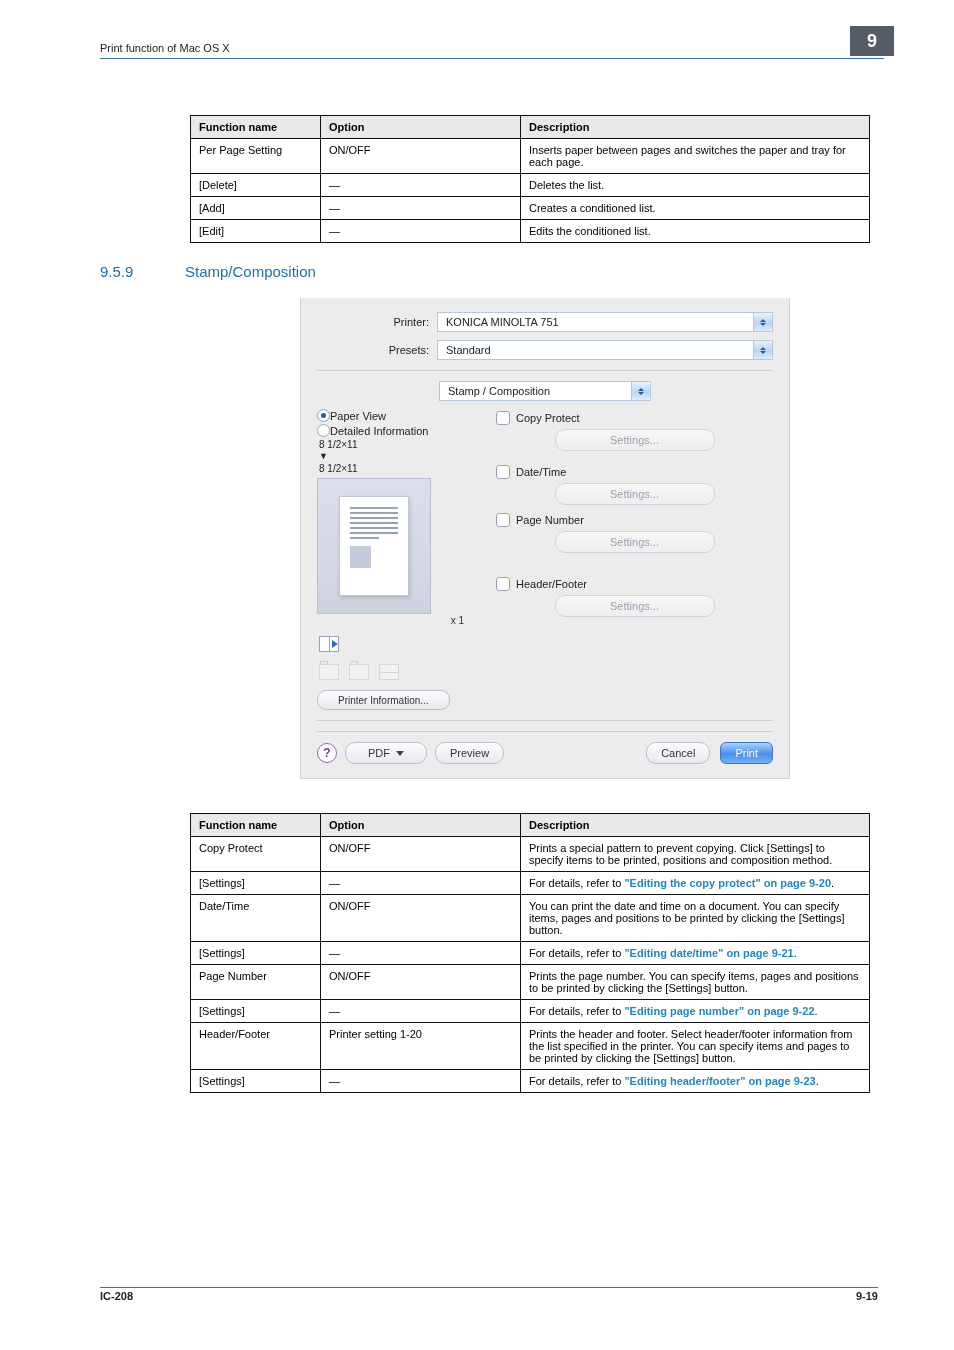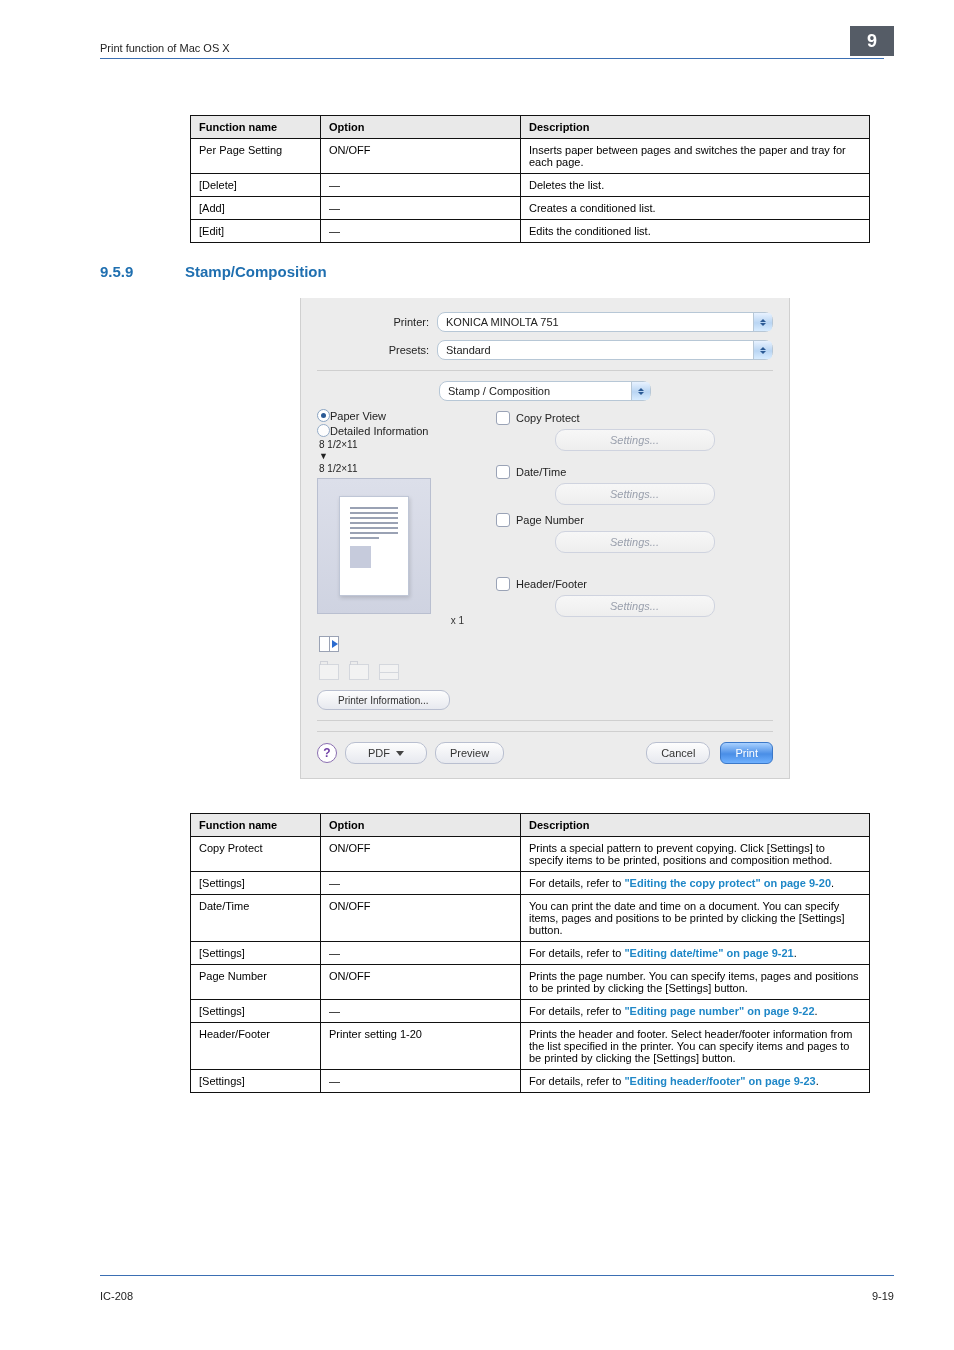--- a/index.html
+++ b/index.html
@@ -41,24 +41,24 @@
   }
   .header-left{font-size:11px;color:#222}
   .chapter-tab{
     position:absolute;right:60px;top:26px;
     width:44px;height:30px;
     background:var(--chapter-tab);
     color:#fff;font-weight:bold;font-size:18px;
     display:flex;align-items:center;justify-content:center;
   }
   .footer{
-    position:absolute;left:100px;right:60px;bottom:48px;
+    position:absolute;left:100px;right:76px;bottom:48px;
     border-top:1px solid var(--rule-blue);
-    padding-top:14px;
-    display:flex;justify-content:space-between;font-size:11px;color:#222;
+    padding-top:2px;
+    display:flex;justify-content:space-between;font-size:11px;color:#222;font-weight:bold;
   }
 
   
   .content{
     position:absolute;left:100px;right:60px;top:115px;bottom:100px;
   }
 
   table.ref{
     width:680px;
     margin-left:90px;
@@ -77,21 +77,21 @@
   }
   table.ref col.c-func{width:130px}
   table.ref col.c-opt{width:200px}
 
   .link{color:var(--link-blue);font-weight:bold}
 
   .section-heading{
     display:flex;gap:30px;align-items:baseline;
     margin:20px 0 18px 0;
     color:var(--heading-blue);
-    font-weight:bold;font-size:15px;
+    font-weight:normal;font-size:15px;
   }
   .section-heading .num{min-width:55px}
 
   
   .mac-dialog{
     width:490px;
     margin-left:200px;
     background:#ececec;
     border:1px solid #d0d0d0;
     border-top:none;
@@ -102,21 +102,21 @@
     color:#222;
   }
   .mac-row{display:flex;align-items:center;margin-bottom:8px}
   .mac-row .lbl{width:112px;text-align:right;padding-right:8px}
   .mac-popup{
     flex:1;
     display:flex;align-items:center;
     height:20px;
     background:#fff;
     border:1px solid var(--mac-border);
-    border-radius:8px;
+    border-radius:0;
     position:relative;
     box-sizing:border-box;
   }
   .mac-popup.short{width:212px;flex:0 0 212px;margin:0 auto}
   .mac-popup .val{padding-left:8px}
   .mac-popup .cap{
     position:absolute;right:0;top:0;bottom:0;width:18px;
     background:linear-gradient(to bottom,var(--mac-aqua1),var(--mac-aqua2) 55%,var(--mac-aqua3));
     border-left:1px solid var(--mac-border);
     border-top-right-radius:4px;border-bottom-right-radius:4px;
@@ -172,21 +172,20 @@
     display:inline-flex;align-items:center;justify-content:center;
     height:20px;padding:0 14px;
     border:1px solid #b9bfd0;border-radius:10px;
     font-size:11px;color:#333;
     background:linear-gradient(to bottom,#fdfdfd,#e7e9ef);
   }
   .mac-btn.disabled{
     color:#9aa0ad;
     background:linear-gradient(to bottom,var(--mac-disabled1),var(--mac-disabled2));
     border-color:#cfd3df;
-    font-style:italic;
   }
   .mac-btn.default{
     color:#fff;border-color:#3b78c8;
     background:linear-gradient(to bottom,#a9d1ff,#4a8ee6 55%,#6fb1ff);
     border-radius:6px;
   }
   .mac-btn.small{height:18px;font-size:10px;padding:0 20px;border-radius:9px}
   .mac-btn.popup{min-width:52px}
   .btn-tri{margin-left:6px;width:0;height:0;border-left:4px solid transparent;border-right:4px solid transparent;border-top:5px solid #444}
 

